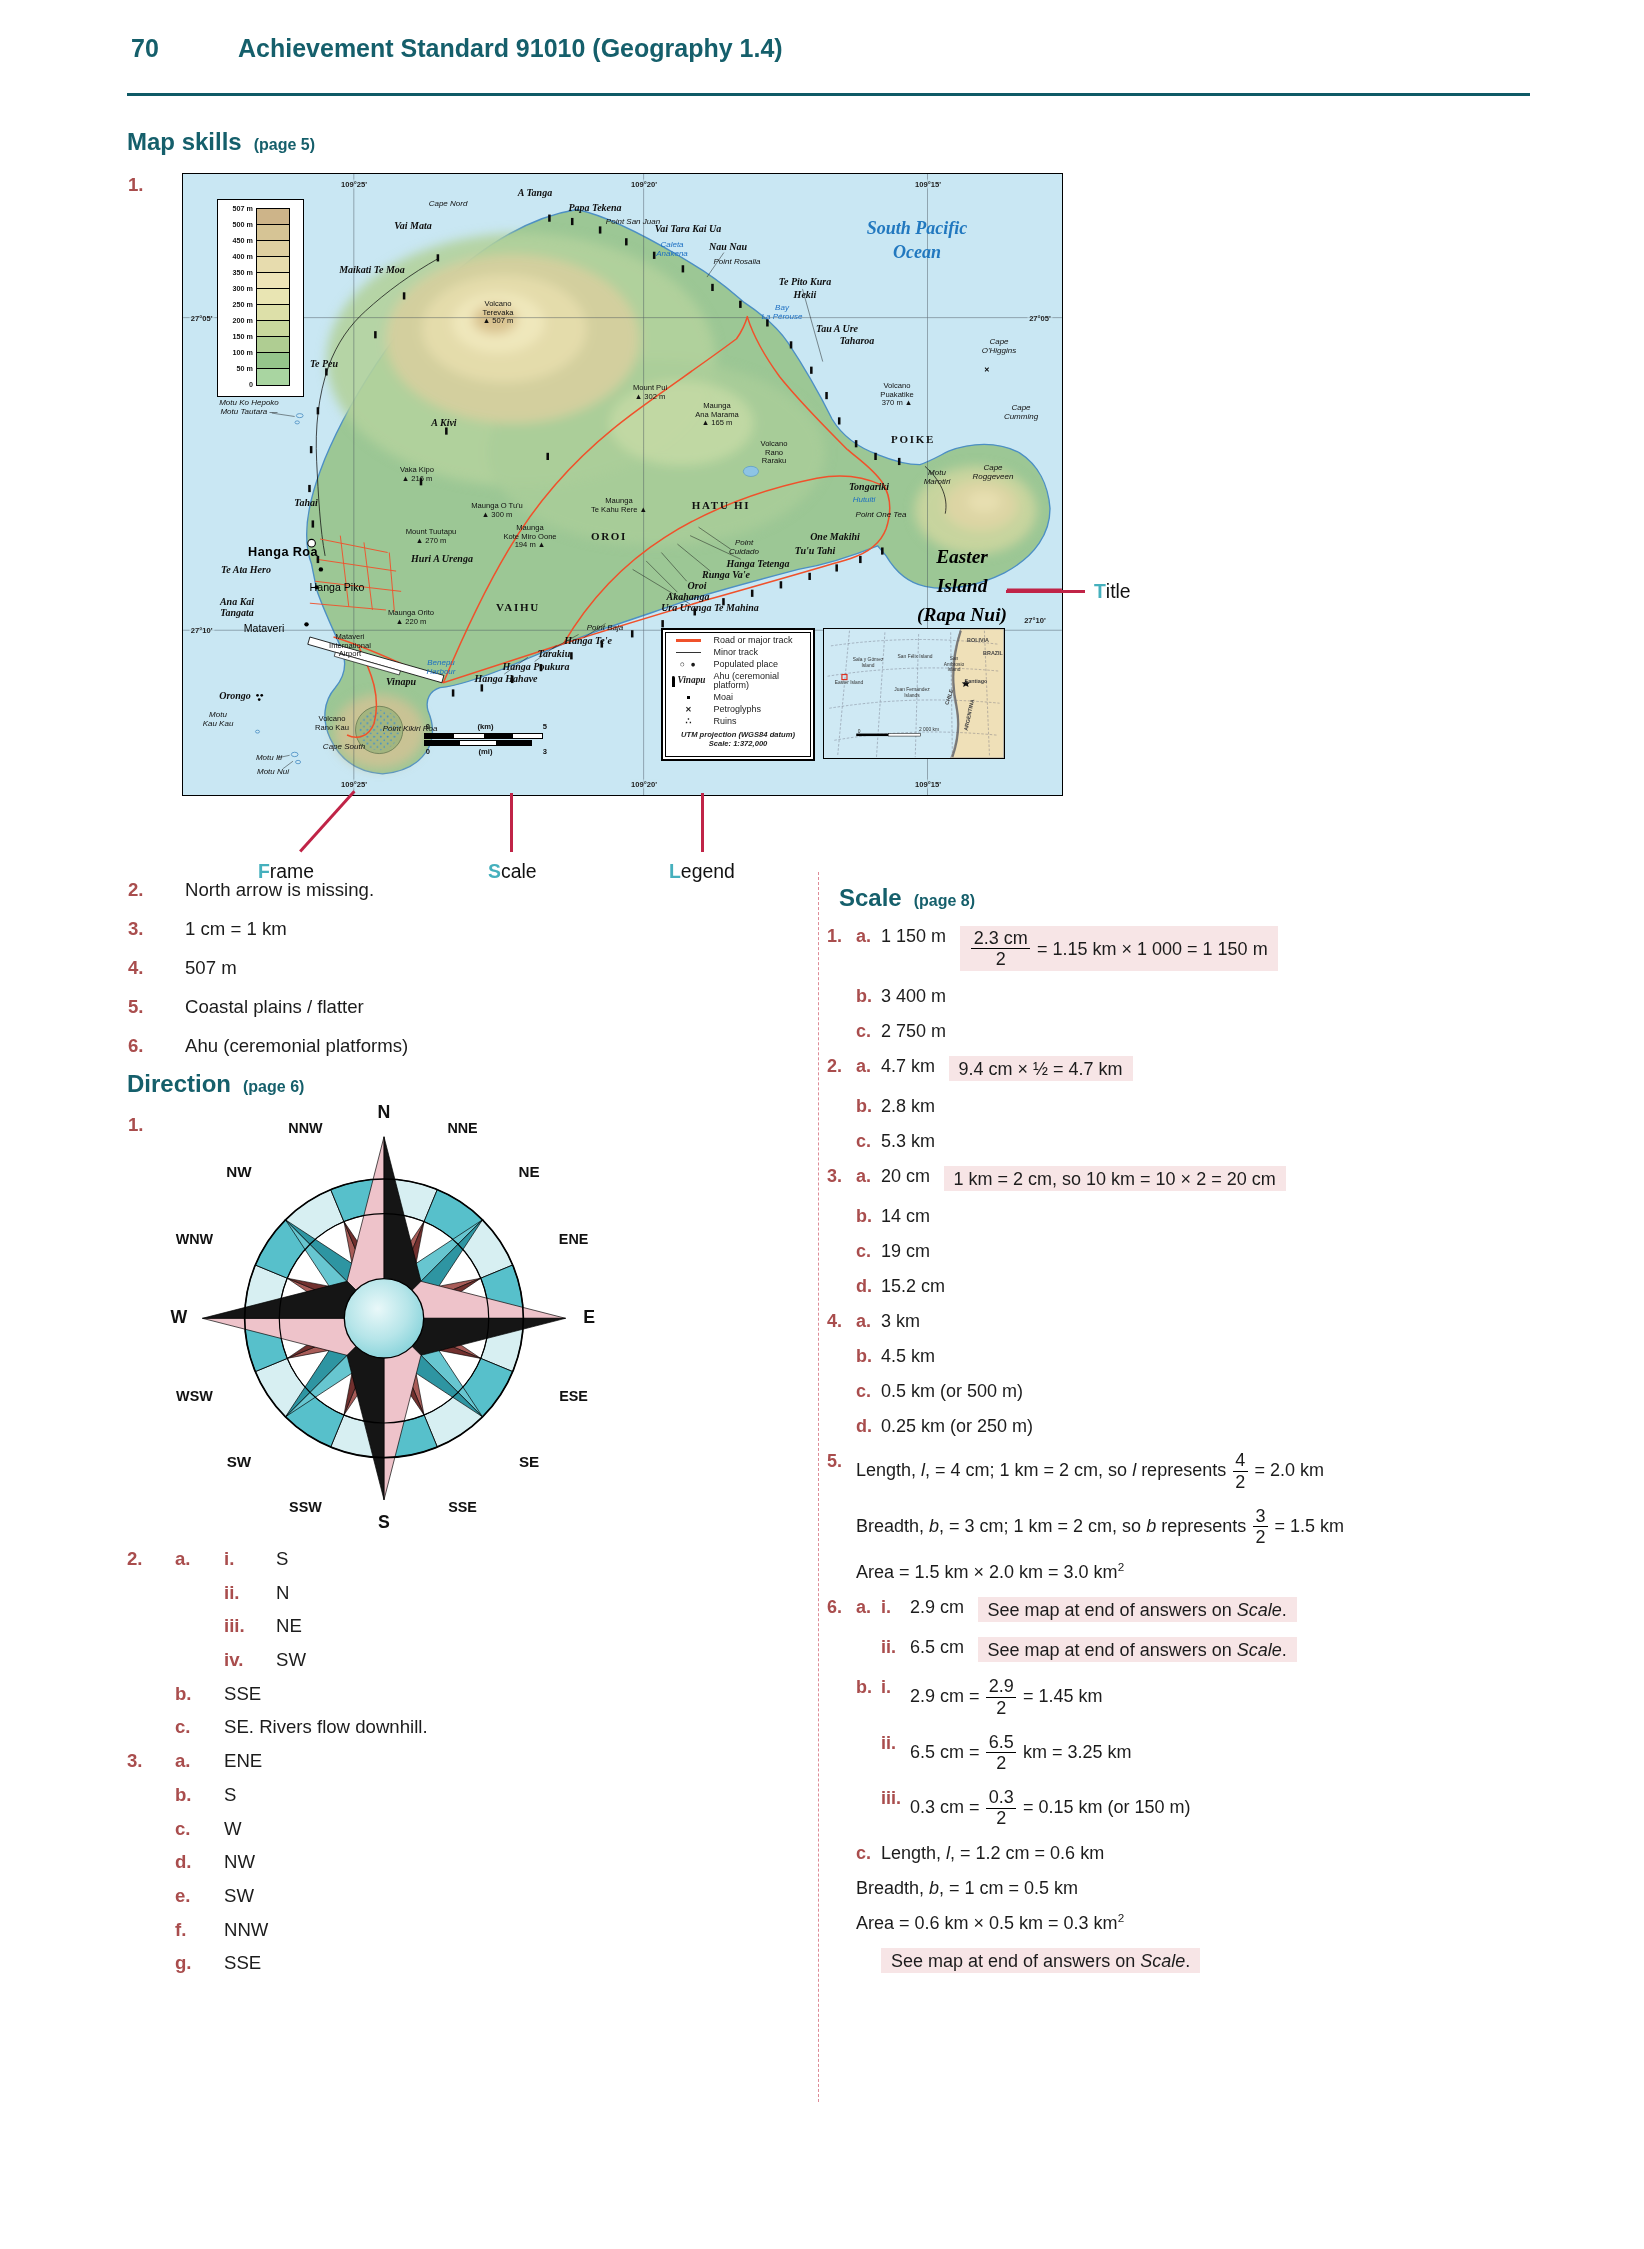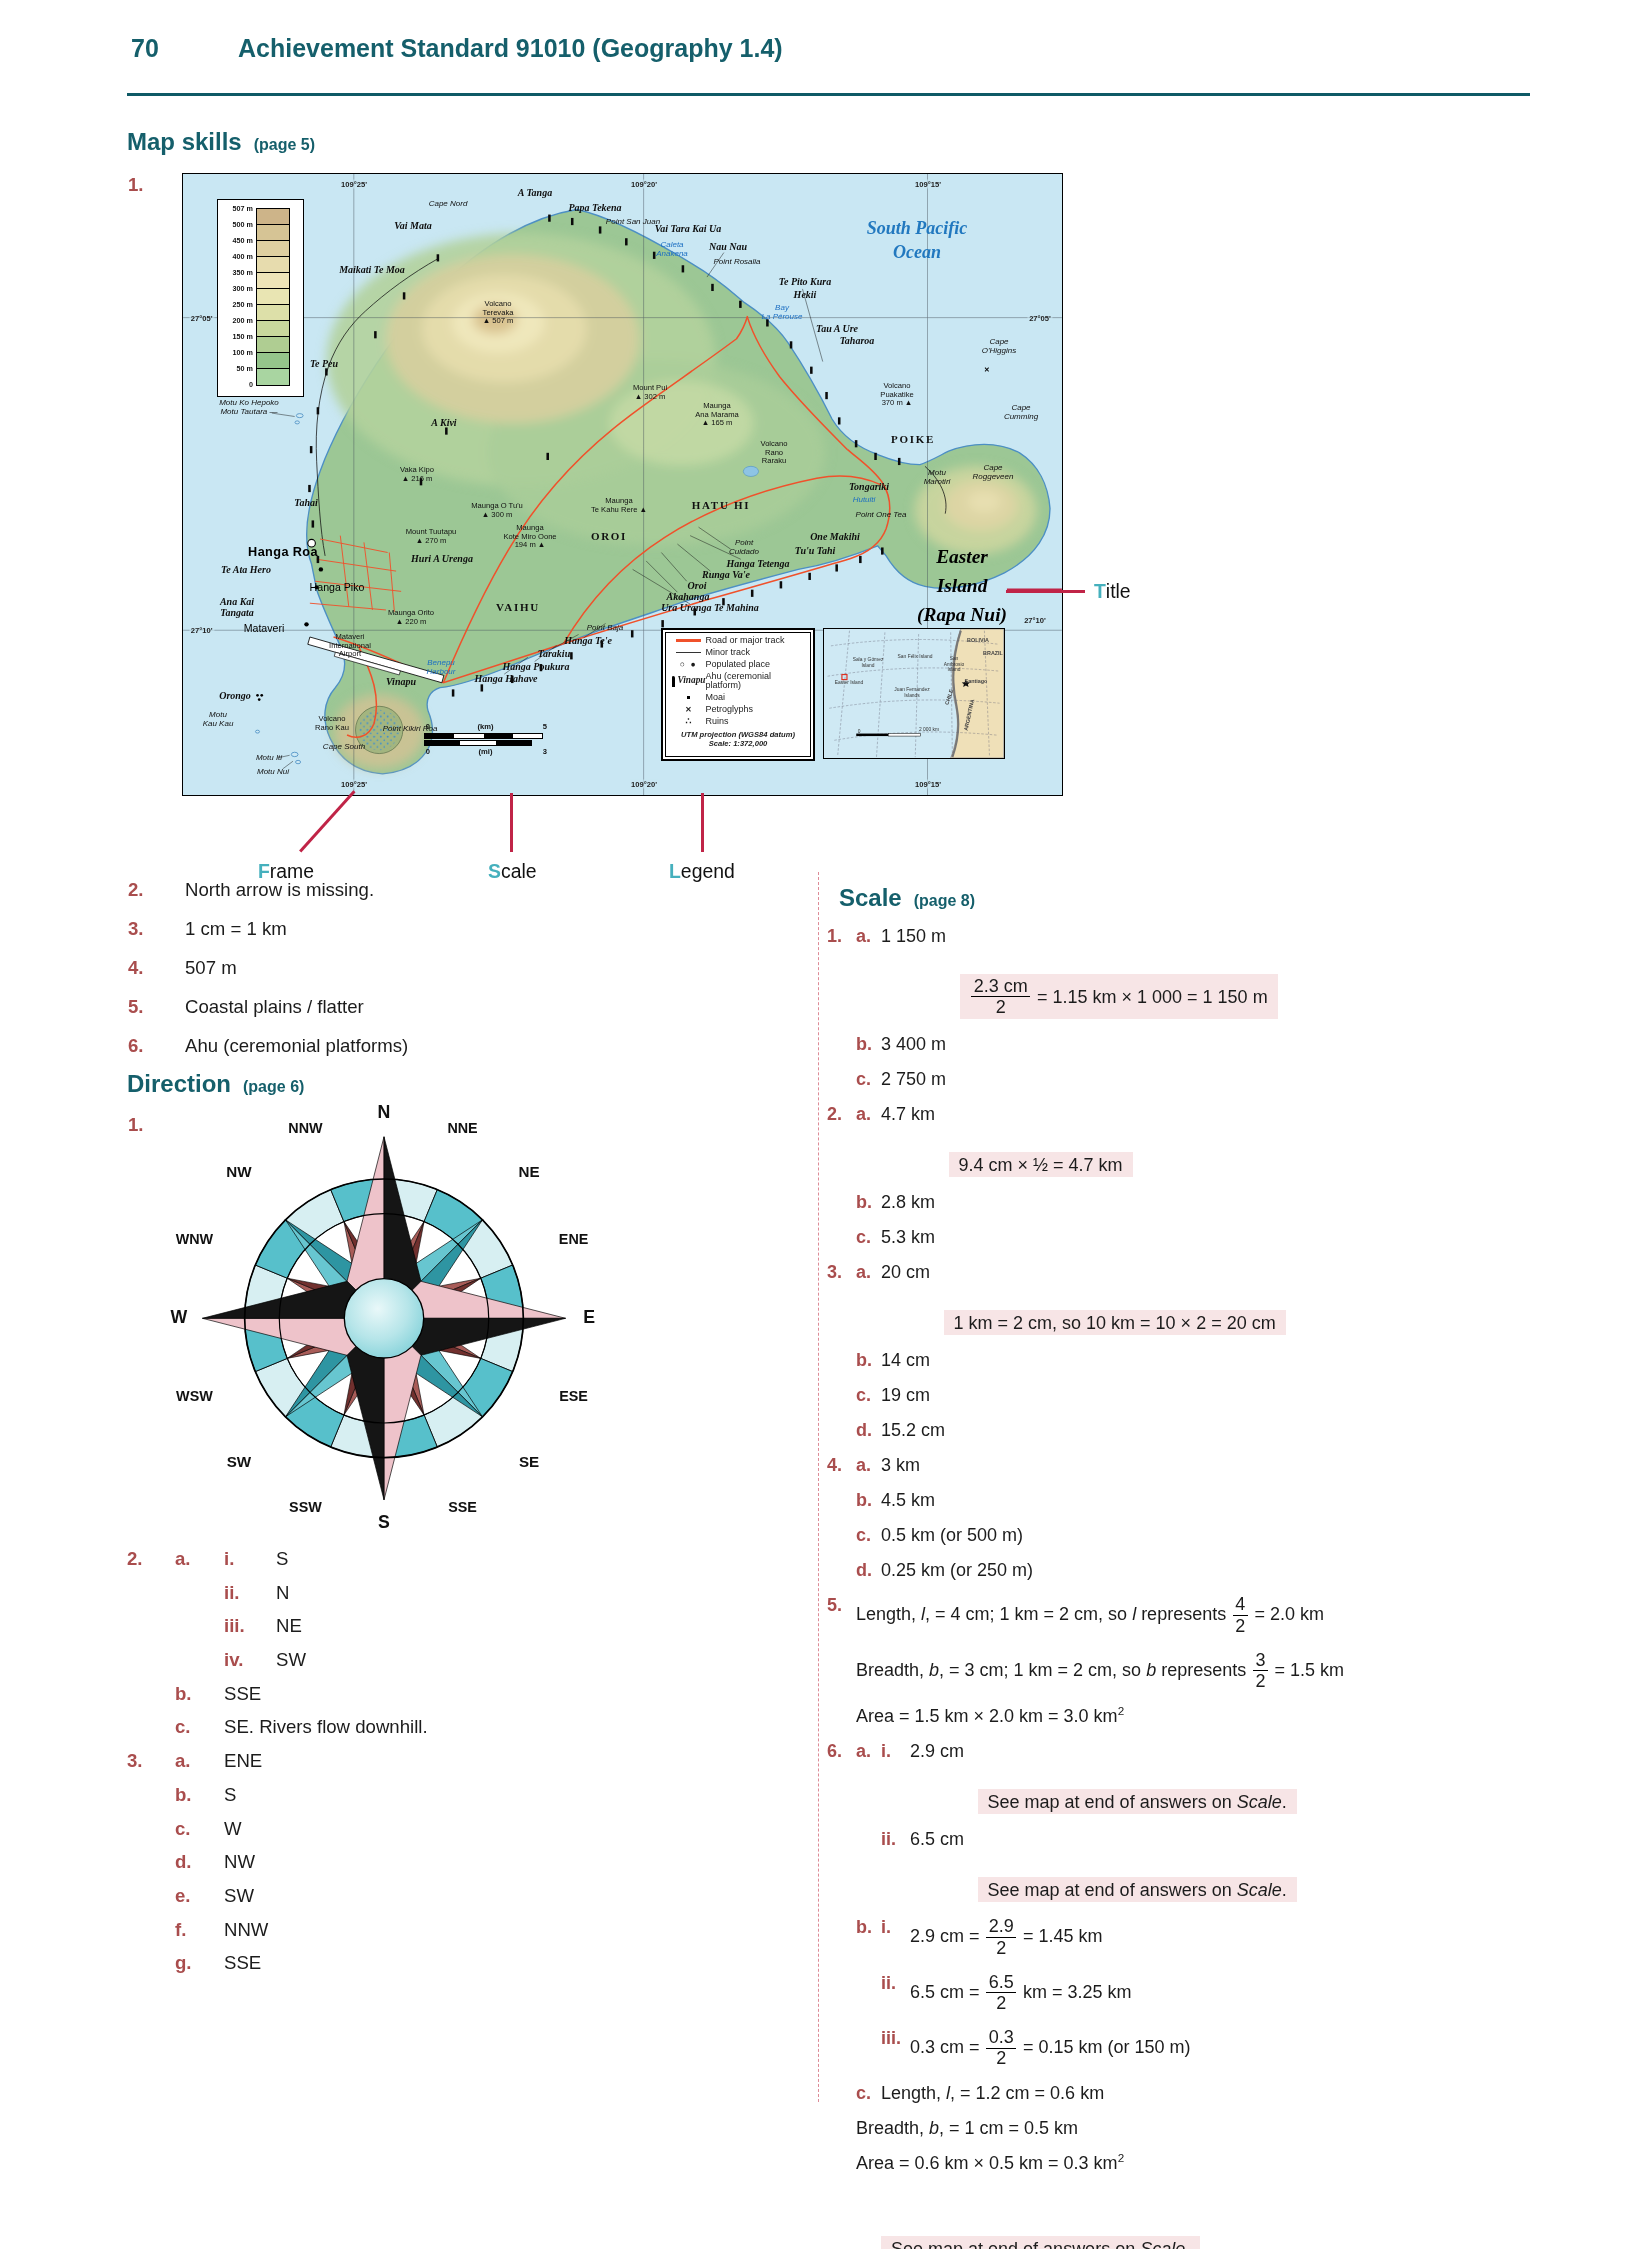--- a/index.html
+++ b/index.html
@@ -36,21 +36,21 @@
   #elev{position:absolute;left:34px;top:25px;width:73px;background:#fff;border:1.7px solid #000;padding:7.6px 6.8px 3.4px 5px;}
   .erow{display:flex;align-items:flex-start;height:16px;}
   .elab{width:30px;font-size:7.2px;font-weight:bold;text-align:right;margin-right:2.5px;transform:translateY(-45%);color:#111;}
   .esw{width:32px;height:16px;border:0.8px solid #000;border-bottom:none;}
   .erow:last-of-type .esw{border-bottom:0.8px solid #000;}
   .ezero{display:block;font-size:7.2px;font-weight:bold;text-align:right;width:30px;margin-right:2.5px;transform:translateY(-45%);}
 
   
   #mlegend{position:absolute;left:478px;top:454px;width:150px;height:129px;background:#fff;border:2.1px solid #000;}
   #mlegend:before{content:"";position:absolute;inset:1.7px;border:0.8px solid #000;pointer-events:none;}
-  .lgi{display:flex;align-items:center;margin:2.5px 6.8px 0 8.5px;font-size:9px;line-height:1.05;}
+  .lgi{display:flex;align-items:center;margin:2.5px 6.8px 0 8.5px;font-size:9px;line-height:1.05;gap:8px;}
   .lgsym{width:34px;flex:0 0 34px;display:flex;align-items:center;justify-content:center;}
   .lg-road{width:25px;height:2.5px;background:#f0512b;}
   .lg-minor{width:25px;height:1.3px;background:#333;}
   .lg-pop{font-size:8.5px;letter-spacing:1.7px;}
   .lg-moai{width:3.4px;height:3.4px;background:#000;}
   .lg-petro{font-size:7.6px;font-weight:bold;}
   .lg-ruins{font-size:9.3px;font-weight:bold;}
   .statue{display:inline-block;width:4.2px;height:11px;background:#000;border-radius:1.7px 2.5px 0 0;margin-right:2.5px;}
   .vin{font-family:"Liberation Serif",serif;font-weight:bold;font-style:italic;font-size:9.3px;}
   .lgnote{font-size:7.6px;font-weight:bold;font-style:italic;text-align:center;margin-top:3.4px;line-height:1.2;}
@@ -79,21 +79,21 @@
   .cn,.cl,.cr{font-weight:bold;color:#a94d4d;flex:none;}
   .cv{color:#1c1c1c;}
   .it{font-style:italic;}
   .sup{font-size:.65em;vertical-align:super;line-height:0;}
   #ms-rows .cn{width:57px;}
   #ms-rows .arow{margin-bottom:18px;}
   #dir-rows .cn{width:48px;} #dir-rows .cl{width:49px;} #dir-rows .cr{width:52px;}
   #sc-rows{font-size:18px;}
   #sc-rows .arow{font-size:18px;line-height:20px;margin-bottom:15px;}
   #sc-rows .cn{width:29px;} #sc-rows .cl{width:25px;} #sc-rows .cr{width:29px;}
-  .pbox{display:inline-flex;align-items:center;background:#f7e5e6;padding:2.5px 10px;margin-left:13.5px;white-space:pre-wrap;margin-top:48px;}
+  .pbox{display:inline-flex;align-items:center;background:#f7e5e6;padding:2.5px 10px;margin-left:13.5px;white-space:pre-wrap;}
   .pbox-solo{margin-left:0;}
   .frac{display:inline-block;text-align:center;vertical-align:middle;margin:0 1.7px;line-height:1.05;}
   .fn{display:block;border-bottom:1.4px solid #000;padding:0 2.5px 0.8px;}
   .fd{display:block;padding-top:0.8px;}
 
   
   #vdiv{position:absolute;left:818px;top:872px;height:1230px;border-left:1.7px dashed #dd8b97;}
 
   
   #compass{position:absolute;left:156px;top:1092px;}

